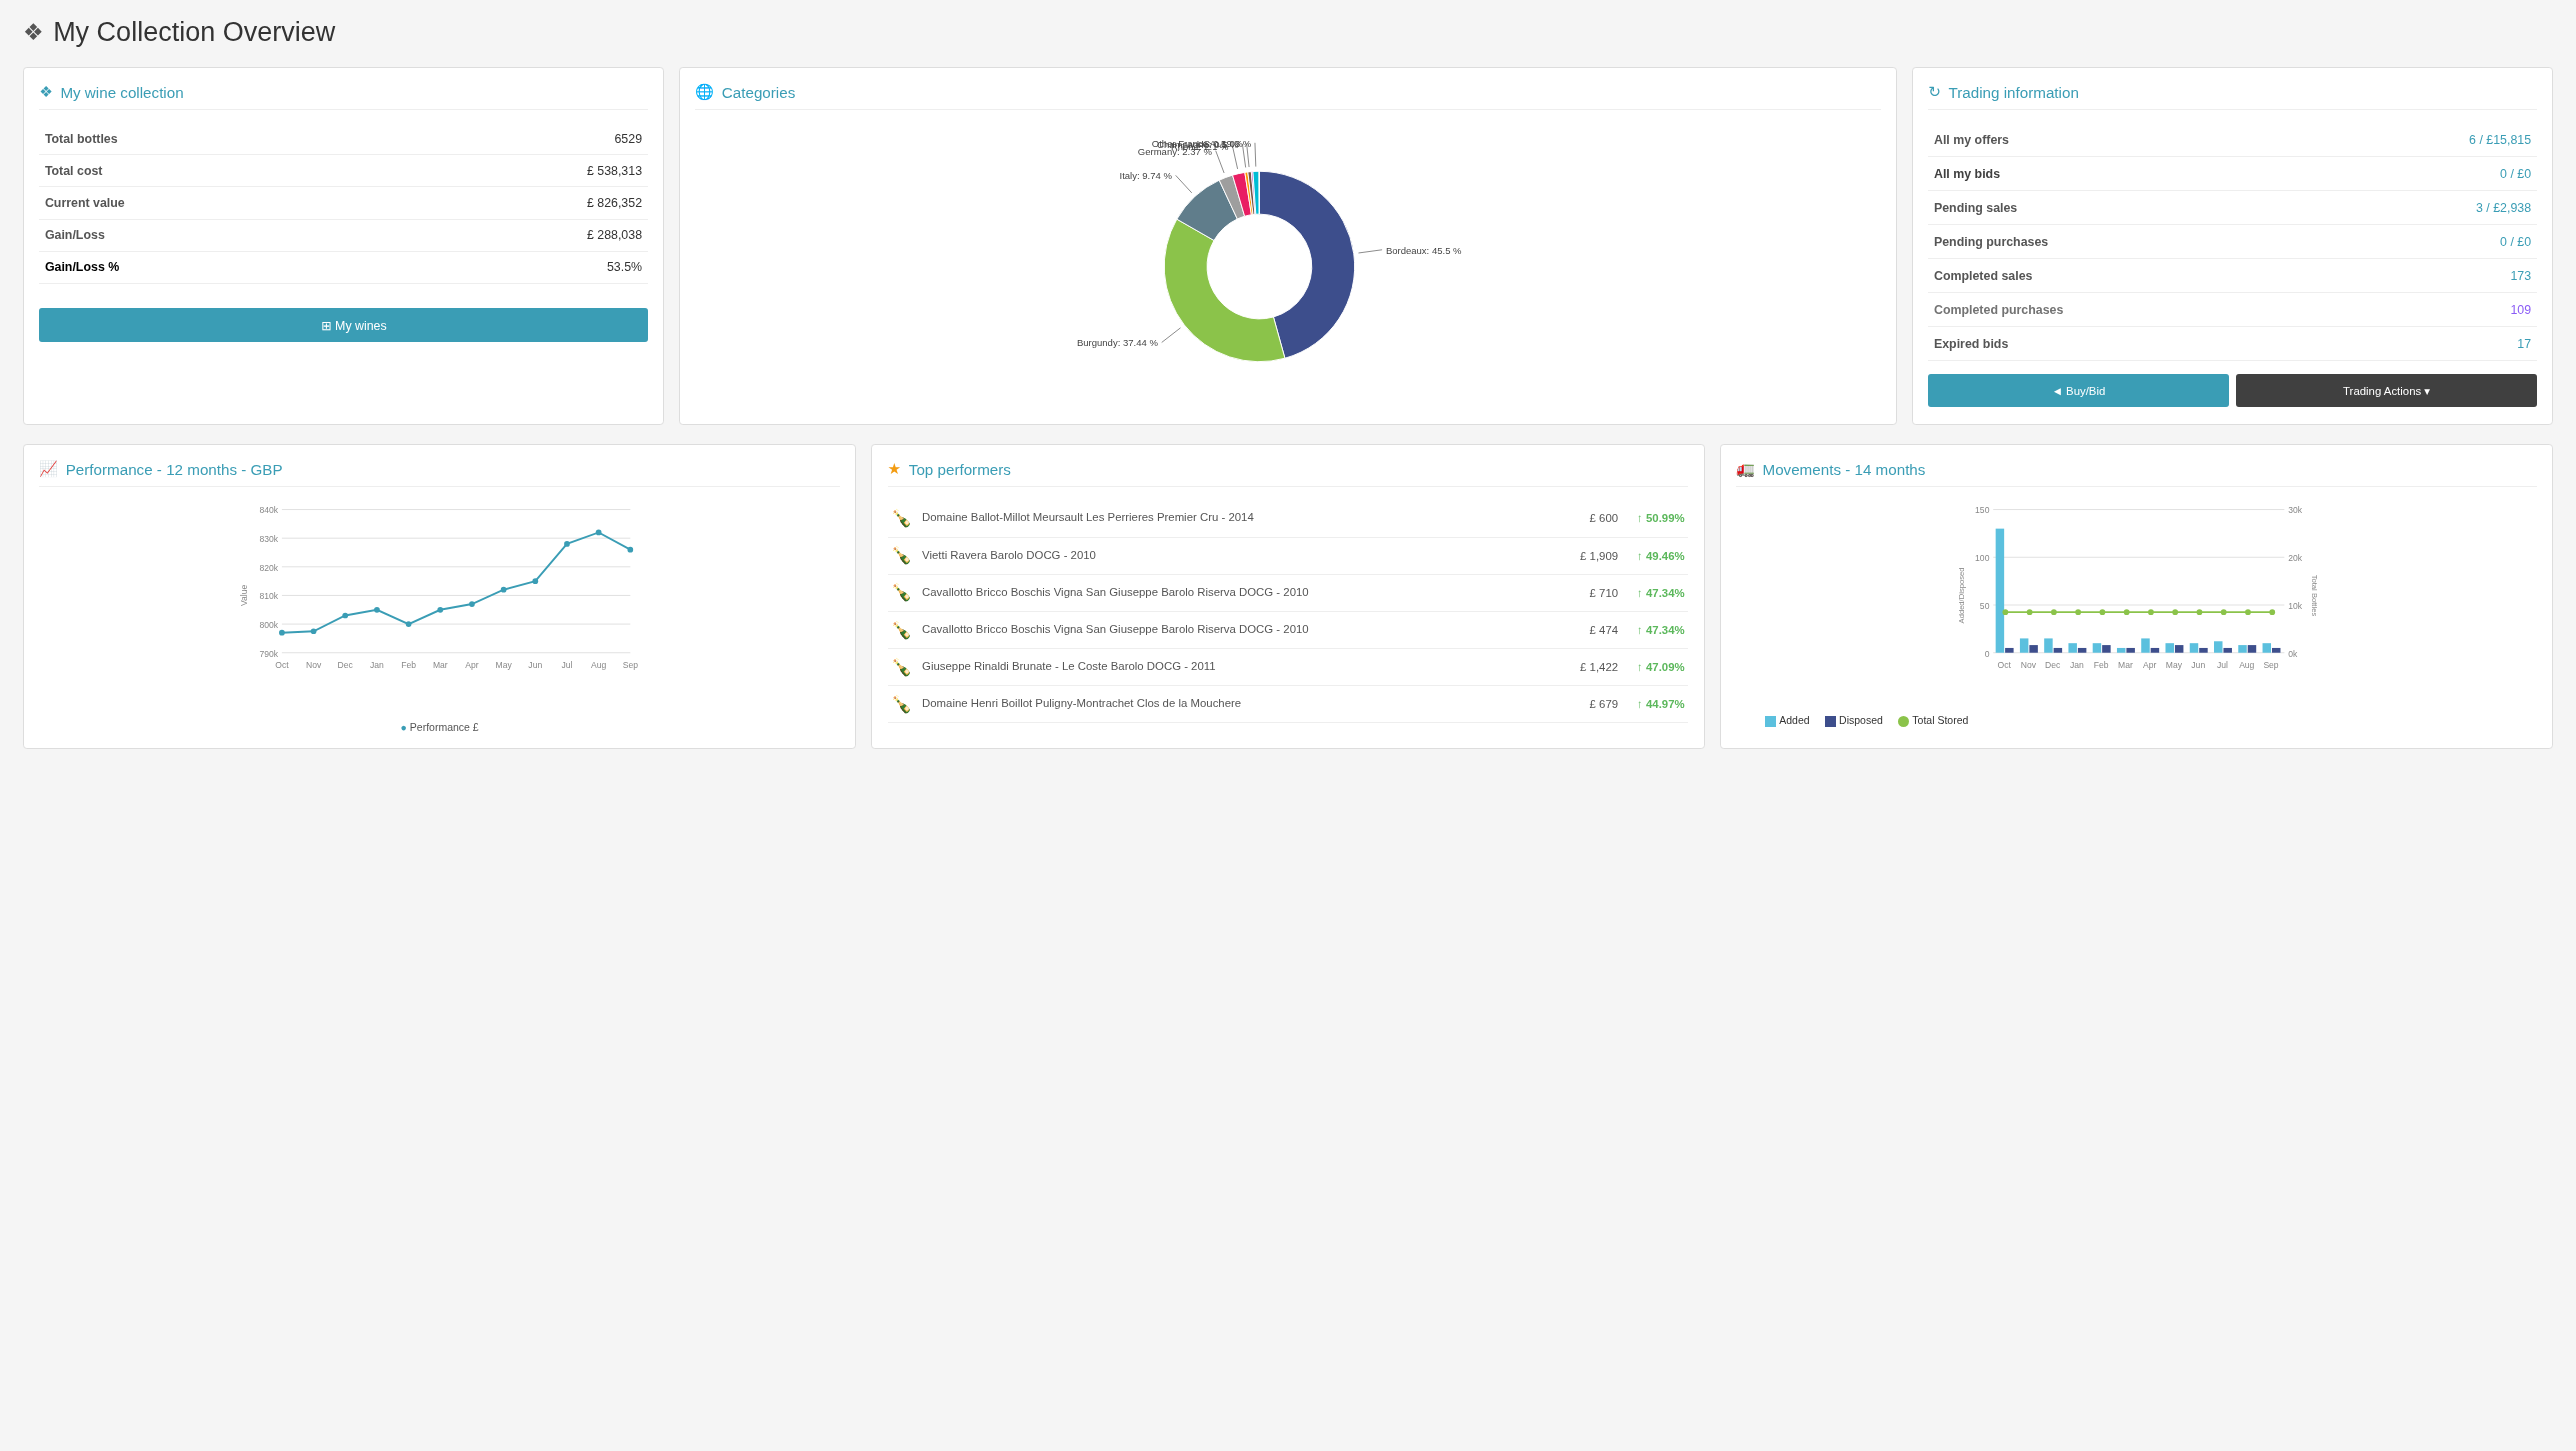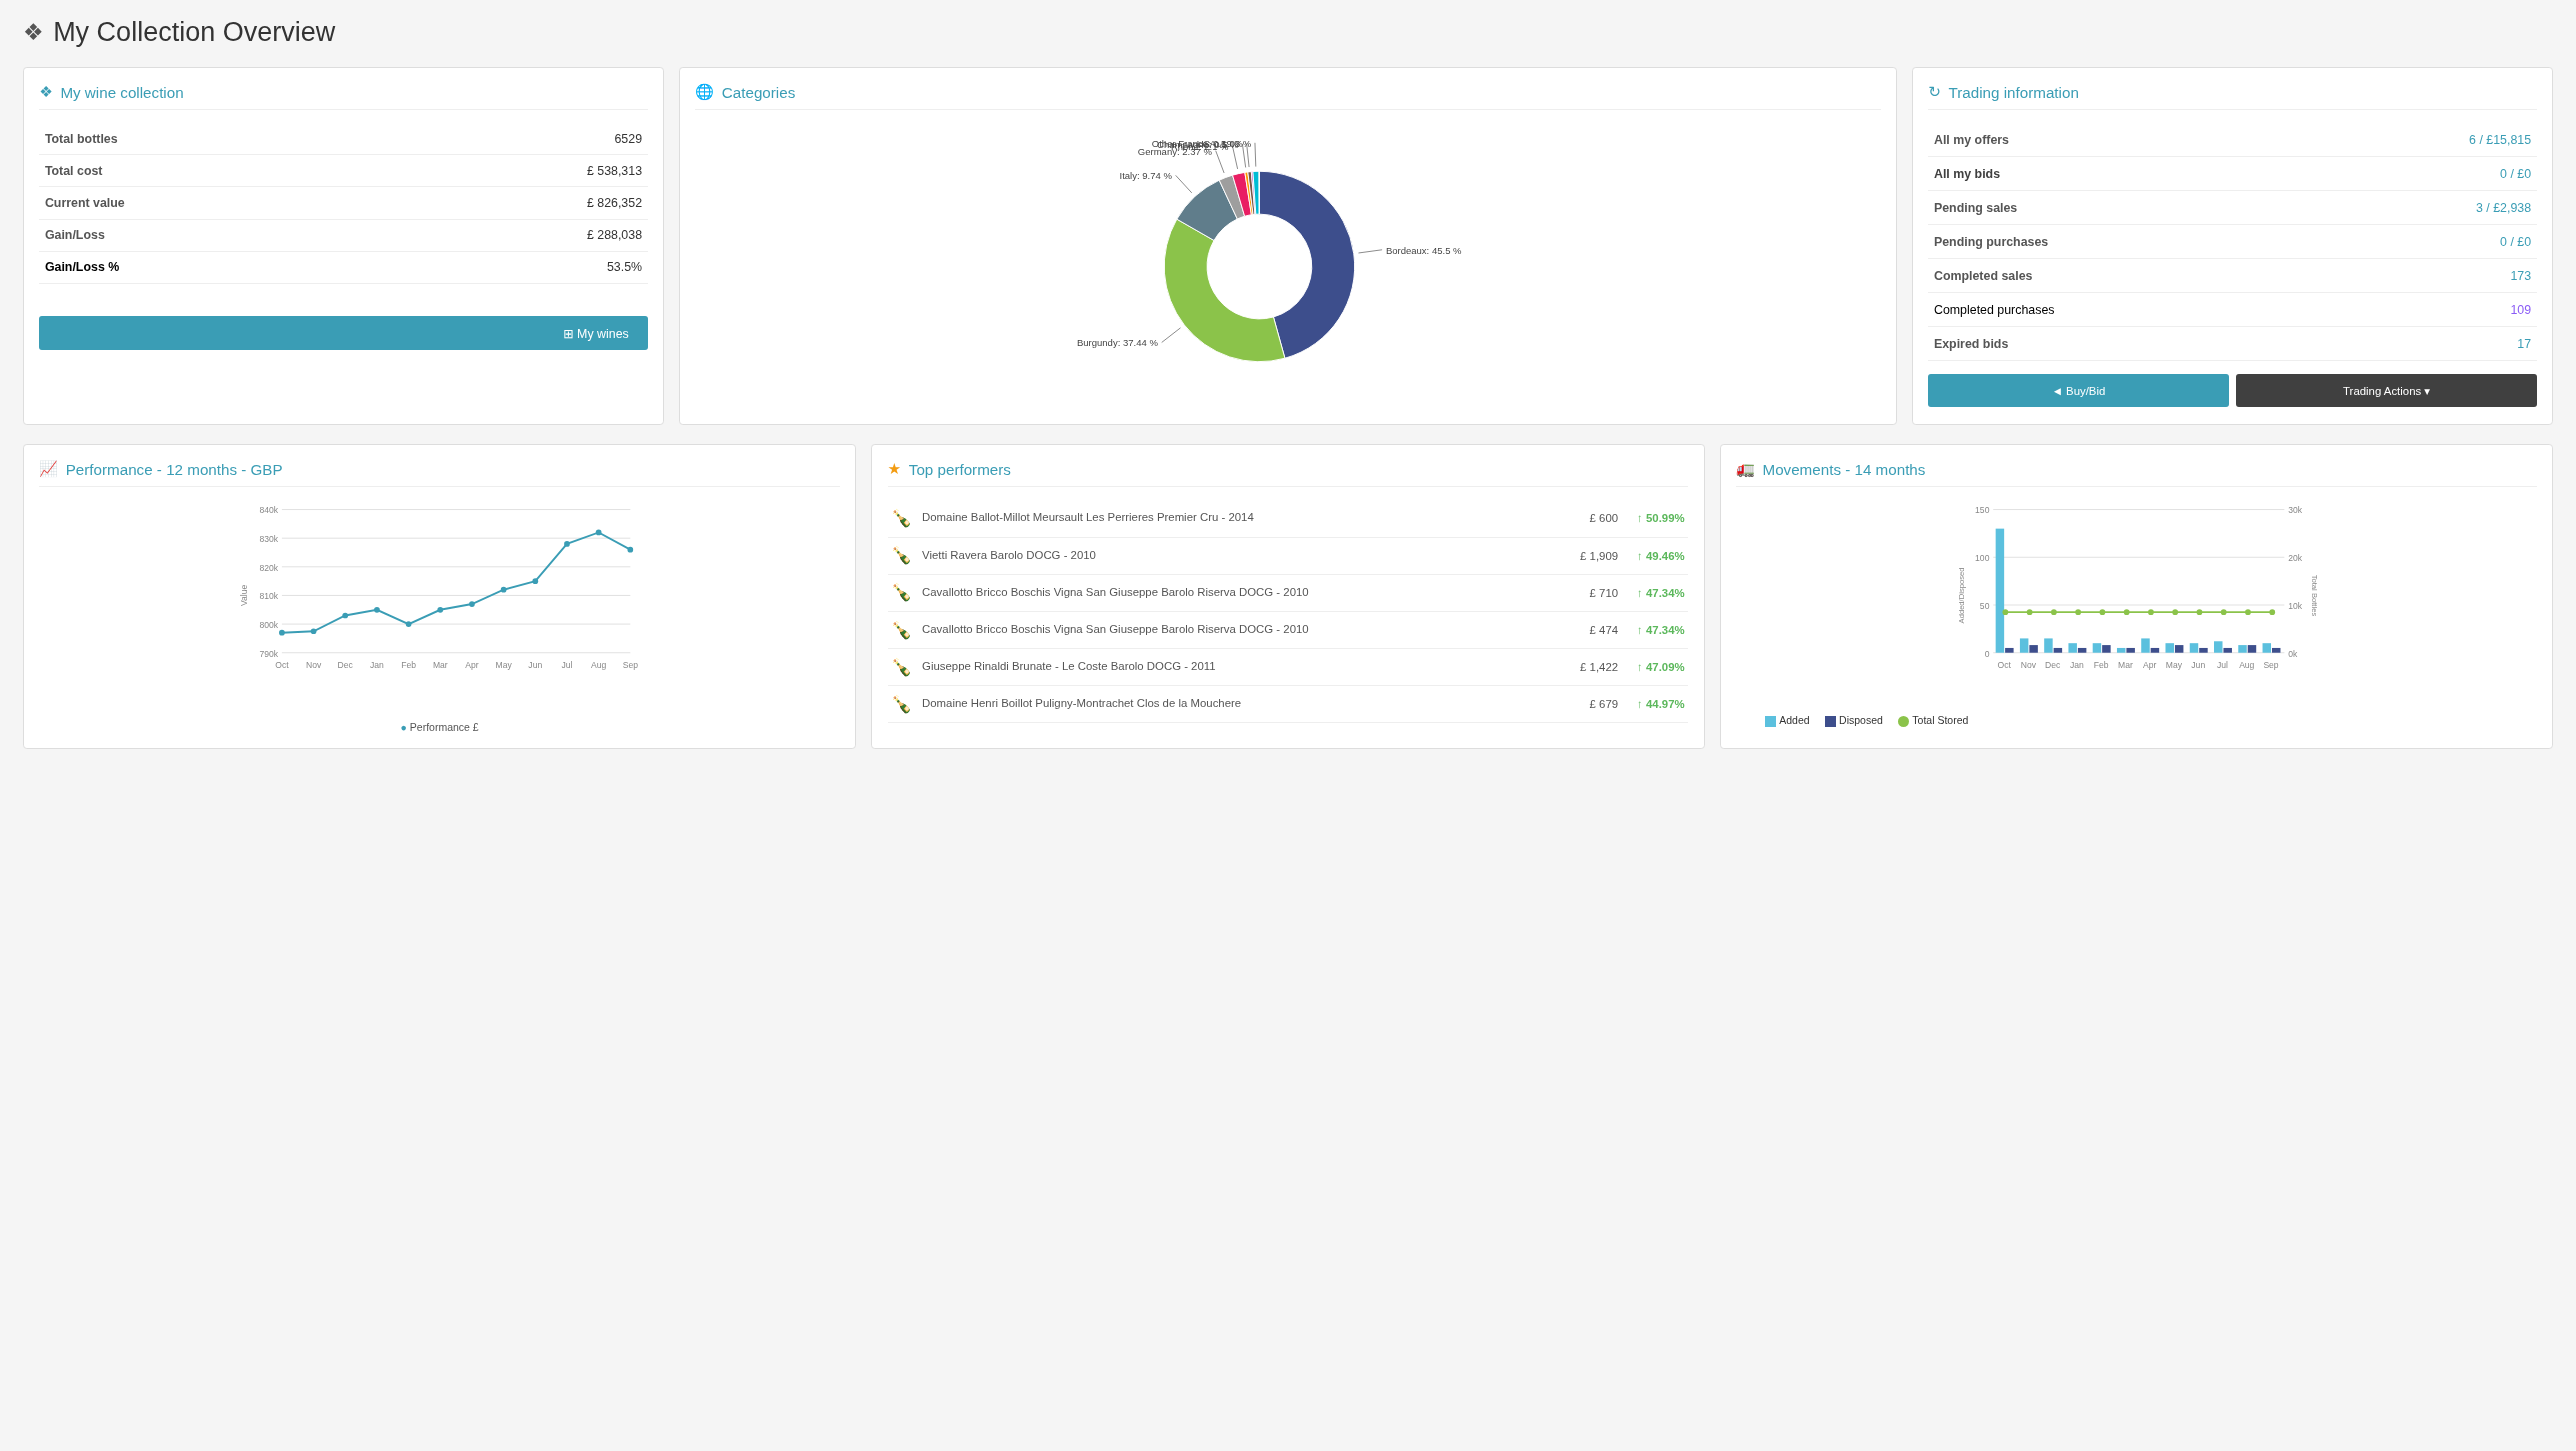--- a/index.html
+++ b/index.html
@@ -18,21 +18,21 @@
     .stat-table { width: 100%; border-collapse: collapse; }
     .stat-table tr { border-bottom: 1px solid #eee; }
     .stat-table td { padding: 8.6px 5.7px; }
     .stat-table td:first-child { font-weight: bold; color: #555; }
     .stat-table td:last-child { text-align: right; color: #333; }
     
     .btn { display: inline-block; padding: 9.5px 19px; border-radius: 2.9px; border: none; cursor: pointer; font-size: 12.4px; font-weight: 500; }
     .btn-primary { background: #3a9db5; color: #fff; }
     .btn-dropdown { background: #404040; color: #fff; }
     
-    .my-wines-btn { width: 100%; margin-top: 32px; text-align: right; padding-left: 40px; }
+    .my-wines-btn { width: 100%; margin-top: 24px; text-align: center; padding-left: 40px; }
     
     .trading-table { width: 100%; border-collapse: collapse; }
     .trading-table tr { border-bottom: 1px solid #eee; }
     .trading-table td { padding: 9.5px 5.7px; }
     .trading-table td:first-child { font-weight: bold; color: #555; }
     .trading-table td:last-child { text-align: right; color: #3a9db5; }
     
     .trading-actions { display: flex; gap: 7.6px; margin-top: 13.3px; }
     .trading-actions .btn { flex: 1; text-align: center; font-size: 11.4px; }
     
@@ -151,21 +151,21 @@
           </tr>
           <tr>
             <td style="font-weight:bold;color:#555;">Pending purchases</td>
             <td style="text-align:right;color:#3a9db5;">0 / £0</td>
           </tr>
           <tr>
             <td style="font-weight:bold;color:#555;">Completed sales</td>
             <td style="text-align:right;color:#3a9db5;">173</td>
           </tr>
           <tr>
-            <td style="font-weight:normal;color:#000000;">Completed purchases</td>
+            <td style="font-weight:bold;color:#737373;">Completed purchases</td>
             <td style="color:#8b5cf6;">109</td>
           </tr>
           <tr>
             <td style="font-weight:bold;color:#555;">Expired bids</td>
             <td style="text-align:right;color:#3a9db5;">17</td>
           </tr>
         </tbody>
     </table>
     <div class="trading-actions">
       <button class="btn btn-primary">

